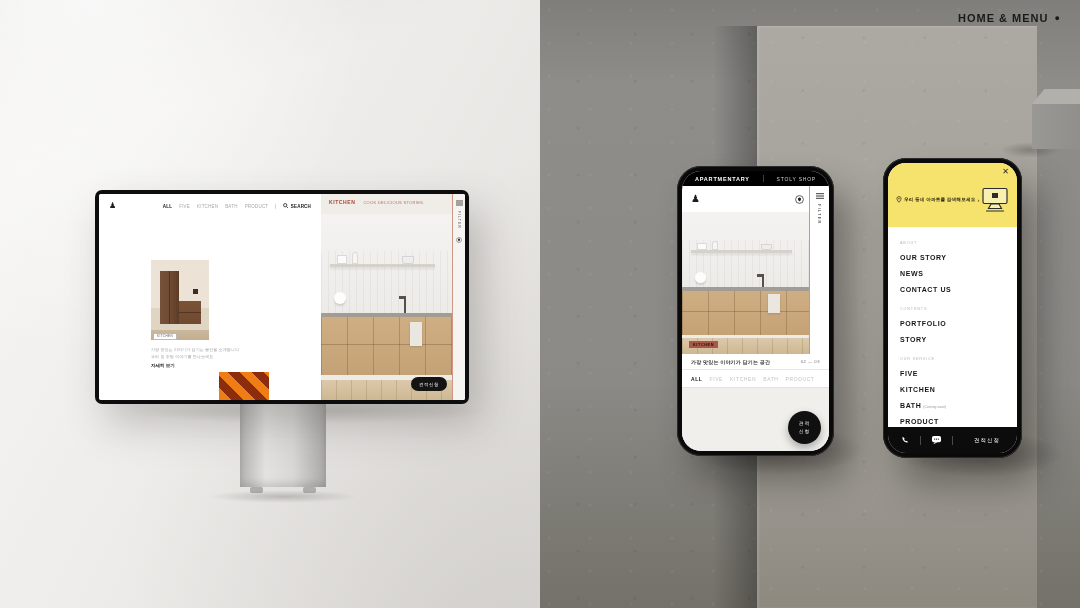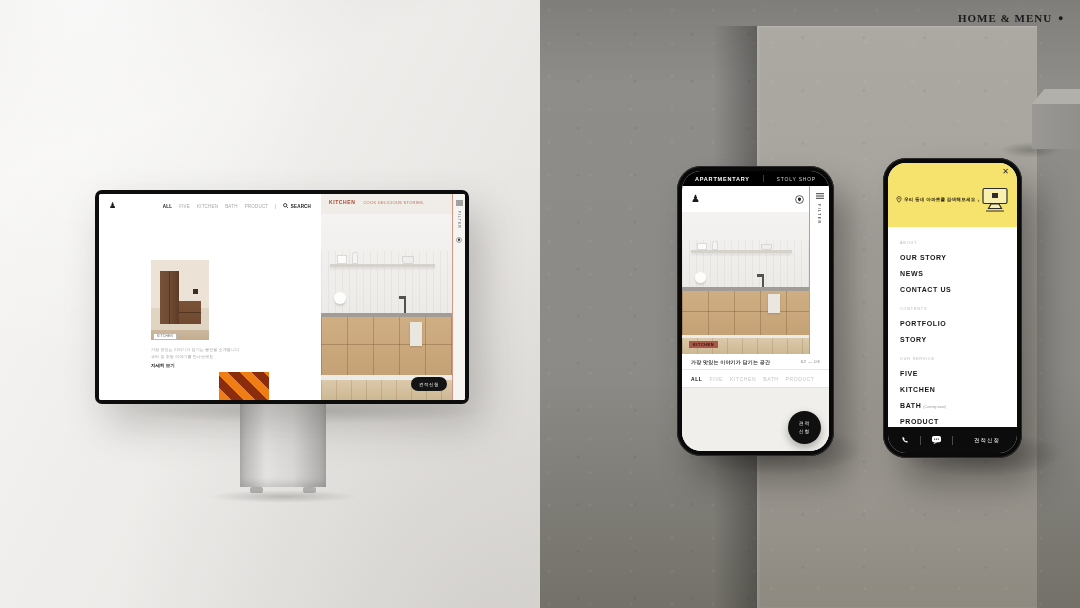--- a/index.html
+++ b/index.html
@@ -35,21 +35,21 @@
   .slab-shadow { position:absolute; left:713px; top:26px; width:44px; height:582px;
     background:linear-gradient(90deg, transparent, rgba(0,0,0,.28)); }
   .cube-top { position:absolute; left:1032px; top:89px; width:48px; height:15px;
     background:#b2b0ab; clip-path:polygon(26% 0, 100% 0, 100% 100%, 0 100%); }
   .cube-front { position:absolute; left:1032px; top:104px; width:48px; height:45px;
     background:linear-gradient(90deg,#9a9894,#918f8b); }
   .cube-shadow { position:absolute; left:1000px; top:142px; width:60px; height:16px;
     background:radial-gradient(ellipse, rgba(0,0,0,.22), transparent 70%); }
 
   .home-menu { position:absolute; left:958px; top:12px; font-size:11px; font-weight:bold;
-    letter-spacing:1px; color:#1a1a1a; display:flex; align-items:center; gap:6px;font-family:Liberation Serif, serif; }
+    letter-spacing:1px; color:#1a1a1a; display:flex; align-items:center; gap:6px; }
   .home-menu .dot { font-size:9px; }
 
   
   .monitor-shadow { position:absolute; left:130px; top:398px; width:360px; height:26px;
     background:radial-gradient(ellipse, rgba(70,66,60,.18), transparent 70%); }
   .stand-neck { position:absolute; left:240px; top:403px; width:86px; height:84px;
     background:linear-gradient(90deg,#b3b2b0,#e3e2e0 30%,#d8d7d5 62%,#a9a8a6);
     box-shadow:0 -4px 6px rgba(0,0,0,.12) inset; }
   .stand-foot { position:absolute; top:487px; width:13px; height:6px; background:#aeadab; border-radius:2px; }
   .stand-shadow { position:absolute; left:208px; top:490px; width:150px; height:13px;

